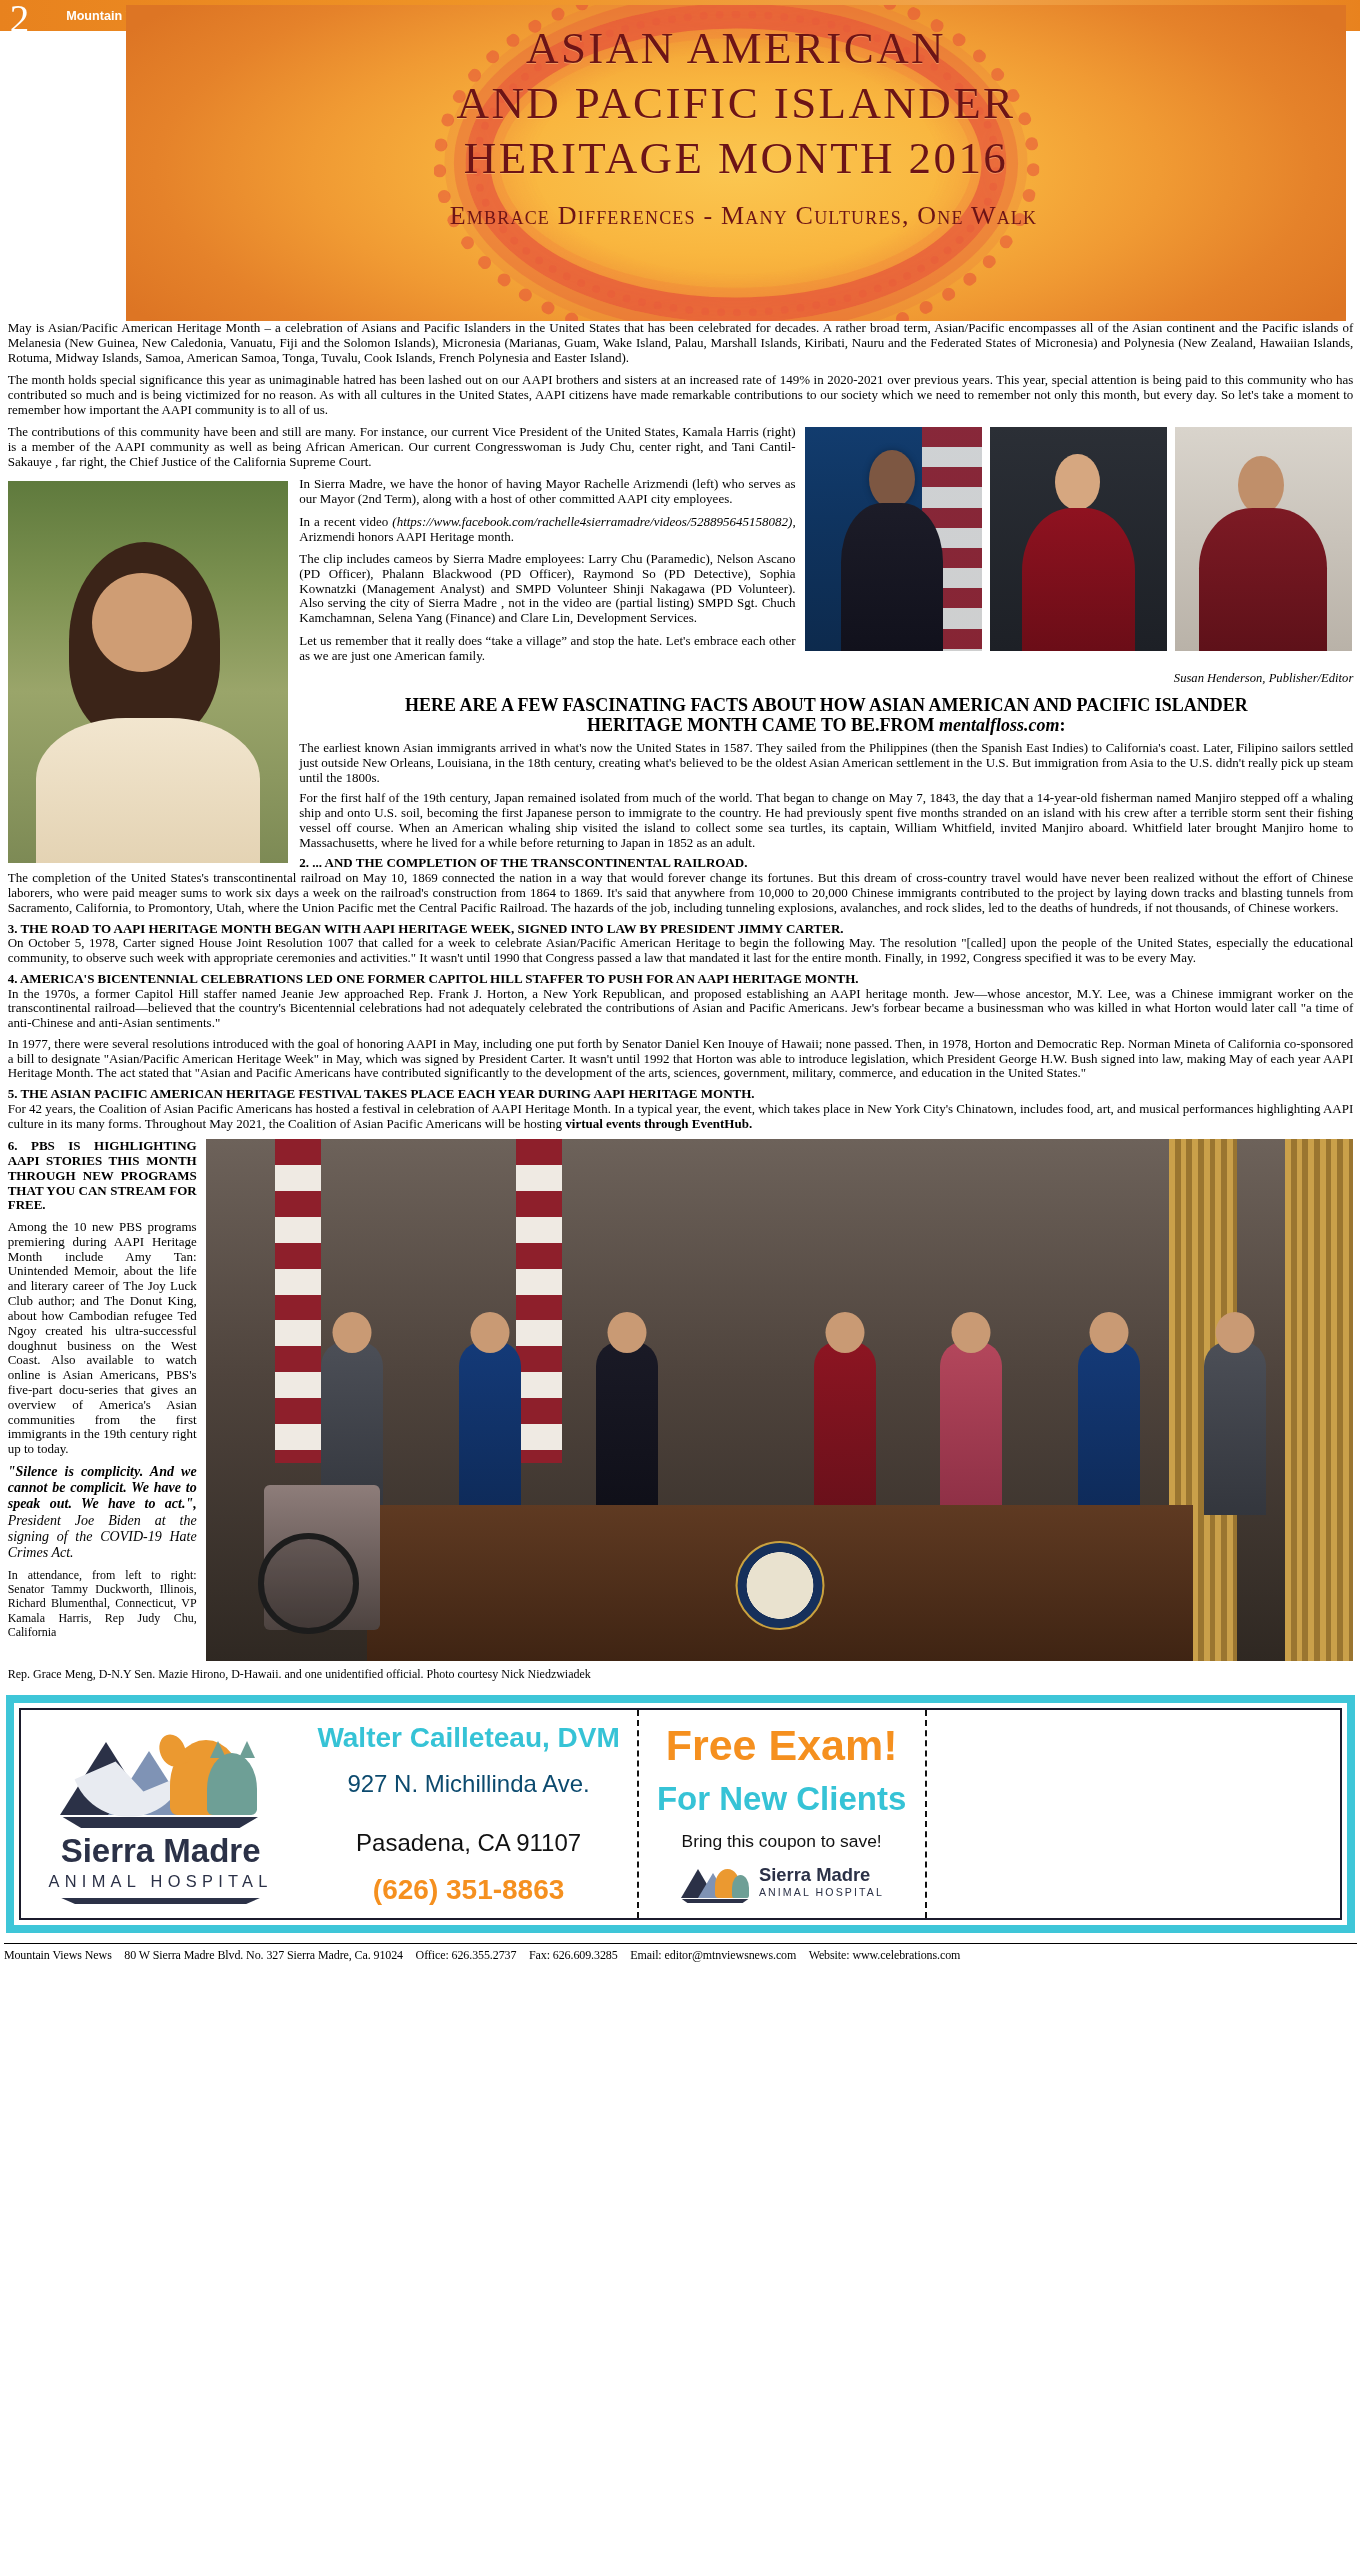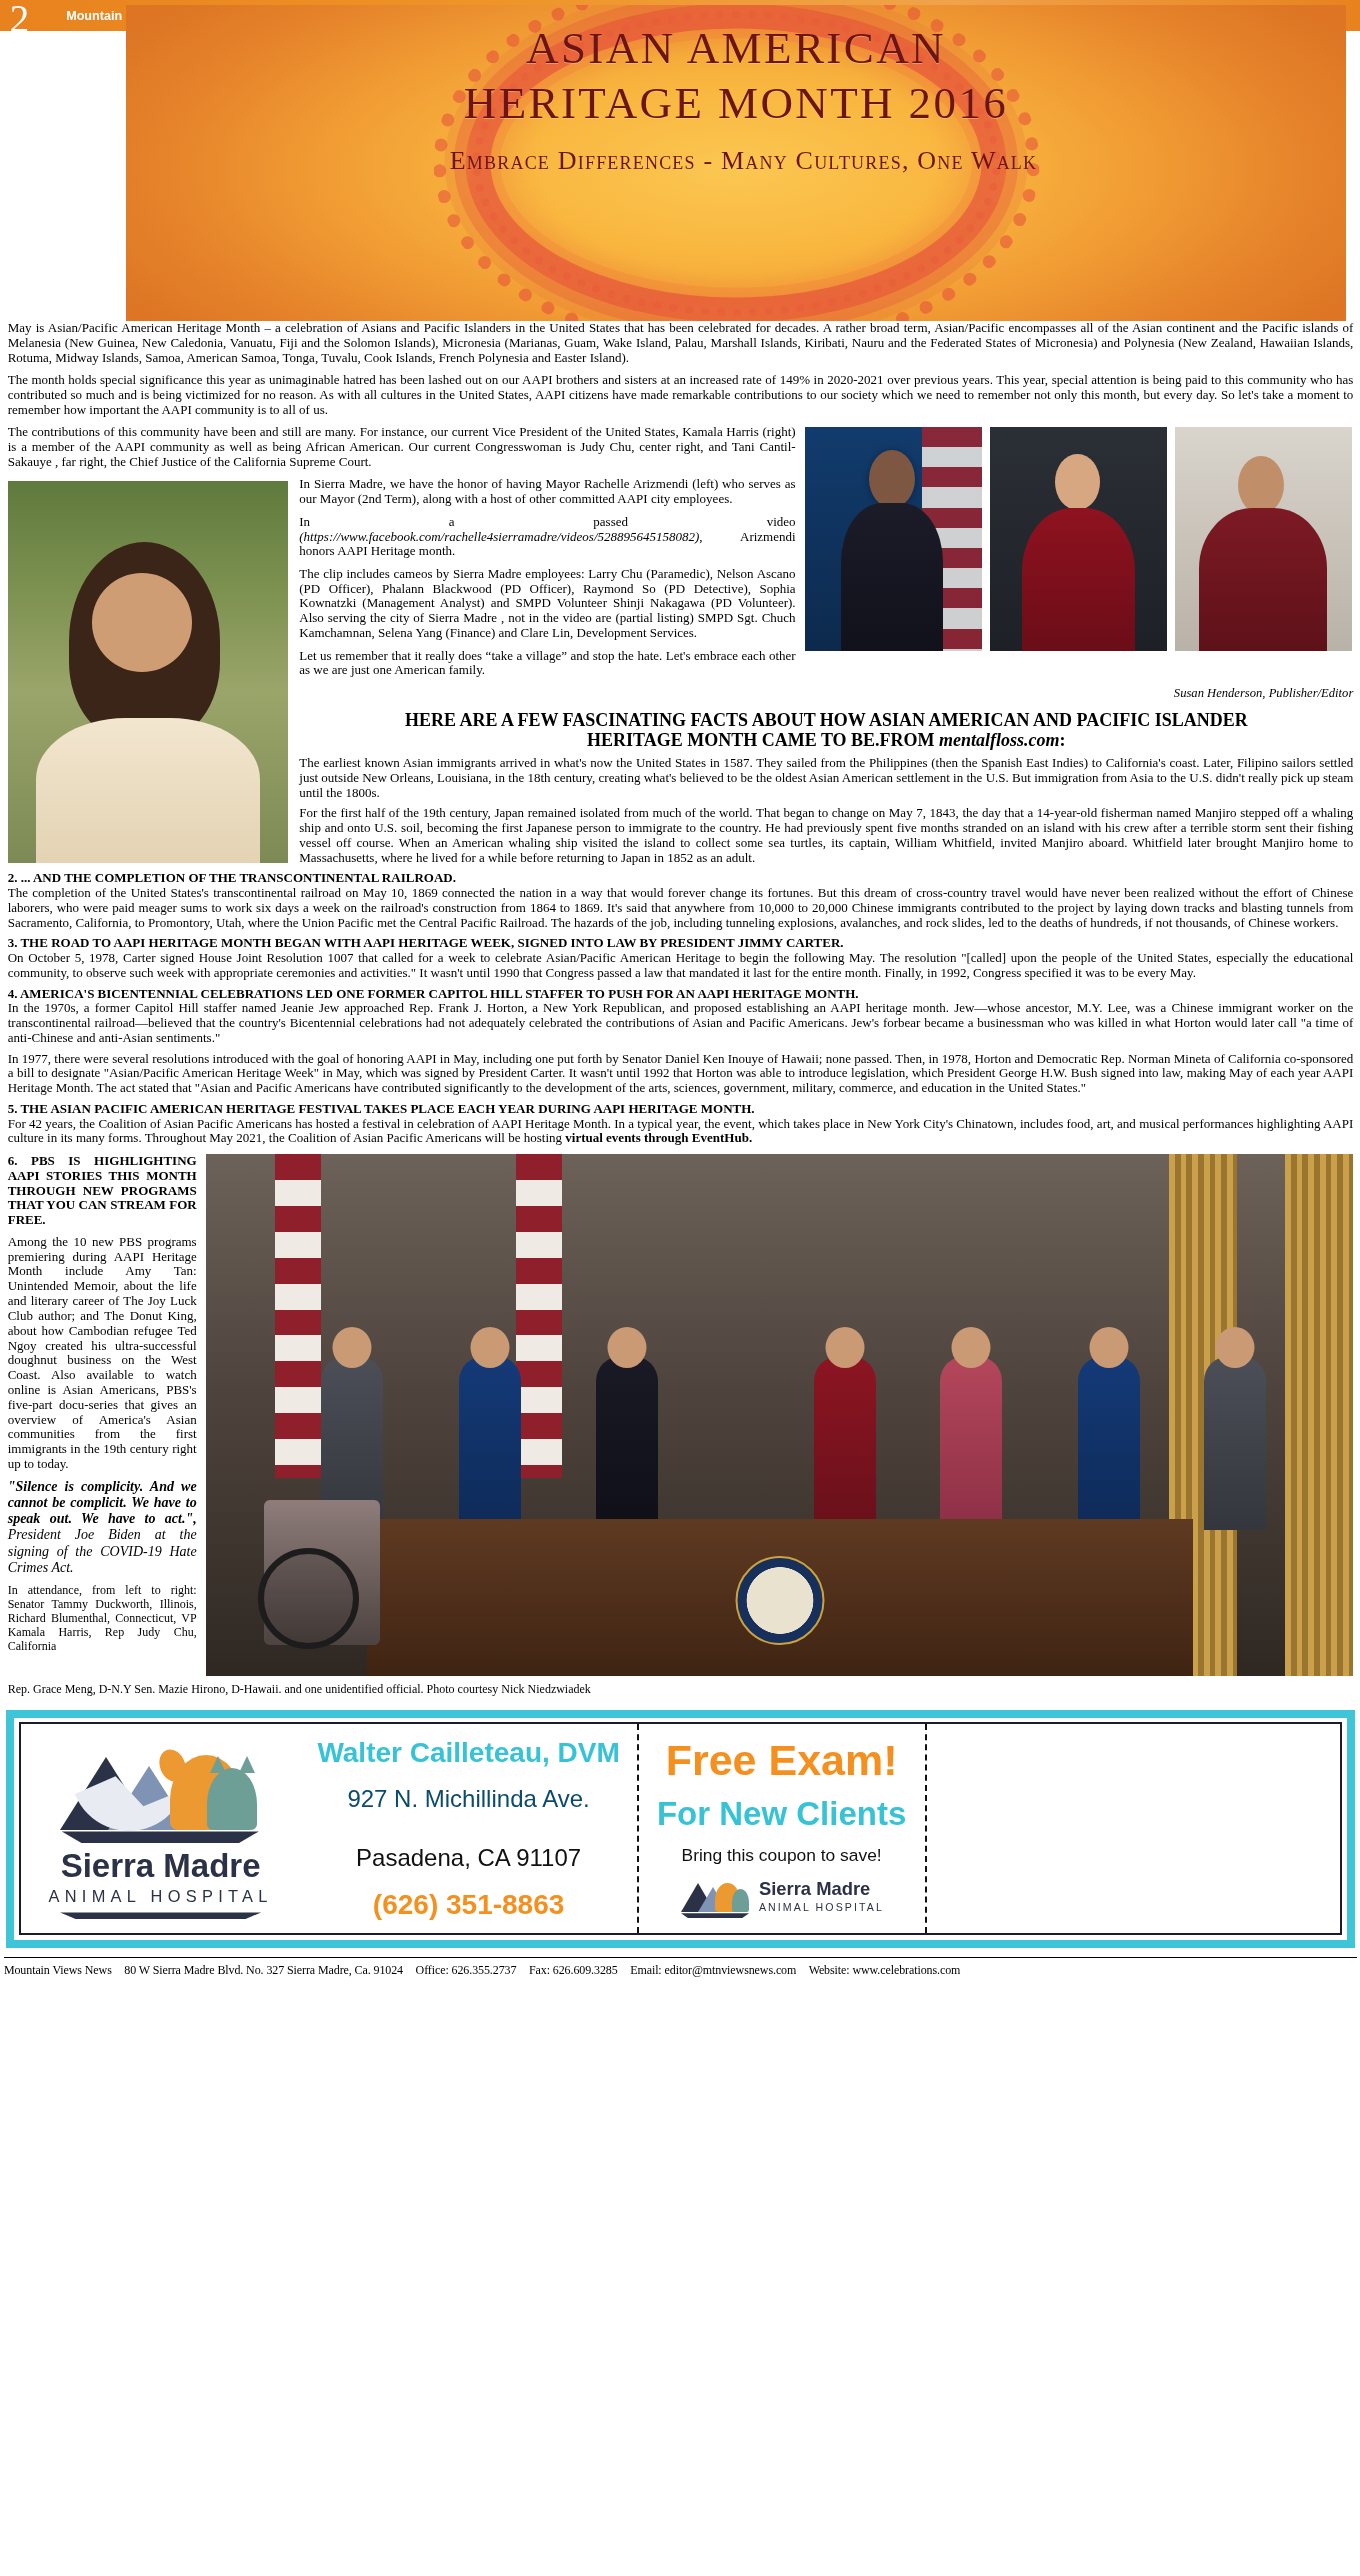--- a/index.html
+++ b/index.html
@@ -515,20 +515,21 @@
   <span class="page-num">2</span>
   <span class="mast-text">Mountain View News</span>
   <span class="mast-date">Saturday, May 22, 2021</span>
 </div>
 
 <div class="hero-wrap">
   <div class="hero">
     <div class="hero-mandala"></div>
     <div class="hero-text">
       <div class="hero-line">ASIAN AMERICAN</div>
+      <div class="hero-line">AND PACIFIC ISLANDER</div>
       <div class="hero-line">HERITAGE MONTH 2016</div>
       <div class="hero-sub">Embrace Differences - Many Cultures, One Walk</div>
     </div>
   </div>
 </div>
 
 <div class="page">
 
   <p class="body">May is Asian/Pacific American Heritage Month – a celebration of Asians and Pacific Islanders in the United States that has been celebrated for decades. A rather broad term, Asian/Pacific encompasses all of the Asian continent and the Pacific islands of Melanesia (New Guinea, New Caledonia, Vanuatu, Fiji and the Solomon Islands), Micronesia (Marianas, Guam, Wake Island, Palau, Marshall Islands, Kiribati, Nauru and the Federated States of Micronesia) and Polynesia (New Zealand, Hawaiian Islands, Rotuma, Midway Islands, Samoa, American Samoa, Tonga, Tuvalu, Cook Islands, French Polynesia and Easter Island).</p>
   <p class="body">The month holds special significance this year as unimaginable hatred has been lashed out on our AAPI brothers and sisters at an increased rate of 149% in 2020-2021 over previous years. This year, special attention is being paid to this community who has contributed so much and is being victimized for no reason.  As with all cultures in the United States, AAPI citizens have made remarkable contributions to our society which we need to remember not only this month, but every day.  So let's take a moment to remember how important the AAPI community is to all of us.</p>
@@ -543,21 +544,21 @@
 
   <p class="body">The contributions of this community have been and still are many.  For instance, our current Vice President of the United States, Kamala Harris (right) is a member of the AAPI community as well as being African American.   Our current Congresswoman is Judy Chu, center right, and Tani Cantil-Sakauye , far right, the Chief Justice of the California Supreme Court.</p>
 
   <div class="mayor-photo">
     <div class="hair"></div>
       <div class="face"></div>
       <div class="dress"></div>
   </div>
 
   <p class="body">In Sierra Madre, we have the honor of having  Mayor Rachelle  Arizmendi (left) who serves as our Mayor (2nd Term), along with a host of other committed AAPI city employees.</p>
-  <p class="body"><span>In a passed video </span><i class="url">(https://www.facebook.com/rachelle4sierramadre/videos/528895645158082)</i><span>, Arizmendi  honors AAPI Heritage month.</span></p>
+  <p class="body"><span>In a recent video </span><i class="url">(https://www.facebook.com/rachelle4sierramadre/videos/528895645158082)</i><span>, Arizmendi  honors AAPI Heritage month.</span></p>
   <p class="body">The clip includes cameos by  Sierra Madre employees: Larry Chu (Paramedic), Nelson Ascano (PD Officer), Phalann Blackwood (PD Officer), Raymond So (PD Detective), Sophia Kownatzki (Management Analyst) and SMPD Volunteer Shinji Nakagawa (PD Volunteer).  Also serving the city of Sierra Madre , not in the video are (partial listing)   SMPD Sgt. Chuch Kamchamnan, Selena Yang (Finance) and Clare Lin, Development Services.</p>
   <p class="body">Let us remember that it really does “take a village” and stop the hate.  Let's embrace each other as we are just one American family.</p>
 
   <p class="byline">Susan Henderson, Publisher/Editor</p>
 
   <div class="center-head">
     <span>HERE ARE A FEW FASCINATING FACTS ABOUT HOW ASIAN AMERICAN AND PACIFIC ISLANDER</span><br>
     <span>HERITAGE MONTH CAME TO BE.FROM </span><span class="ital">mentalfloss.com</span><span>:</span>
   </div>
 

